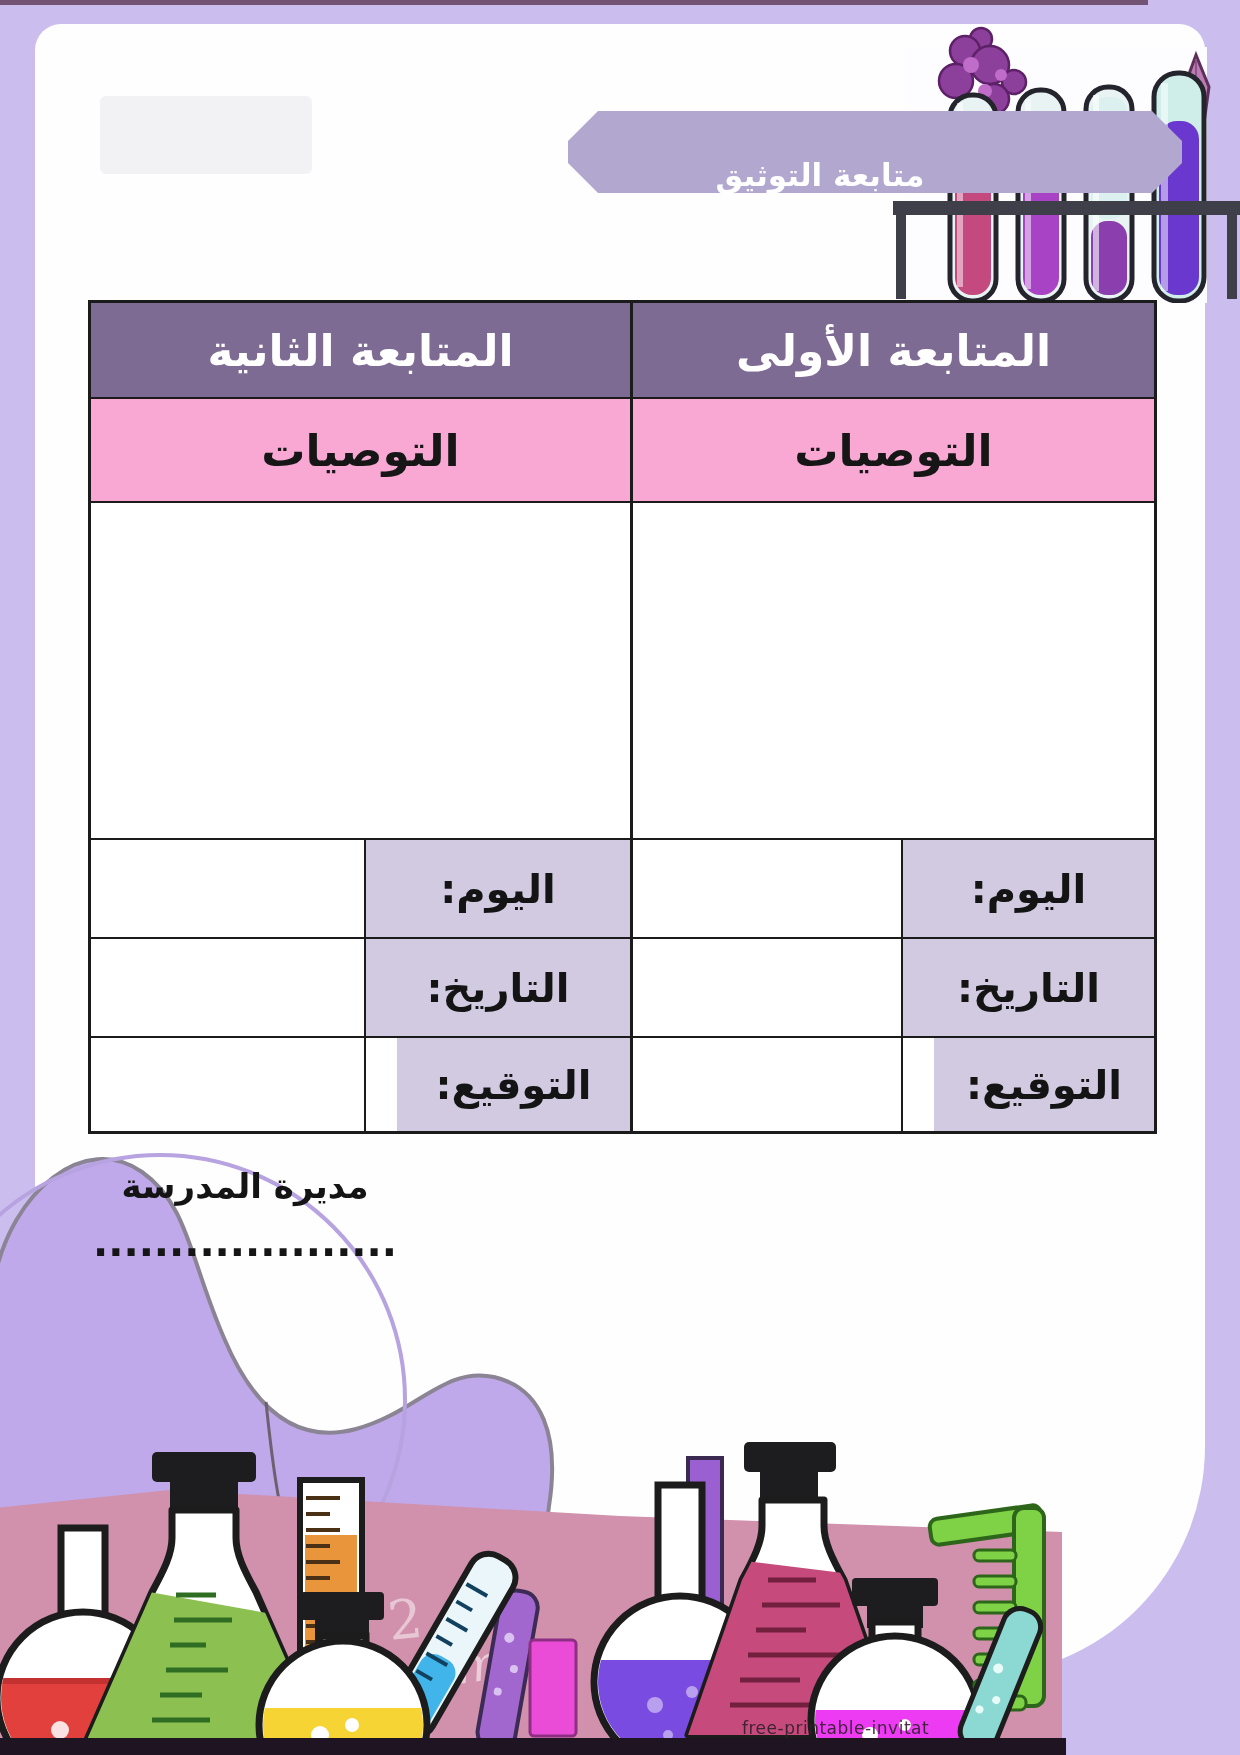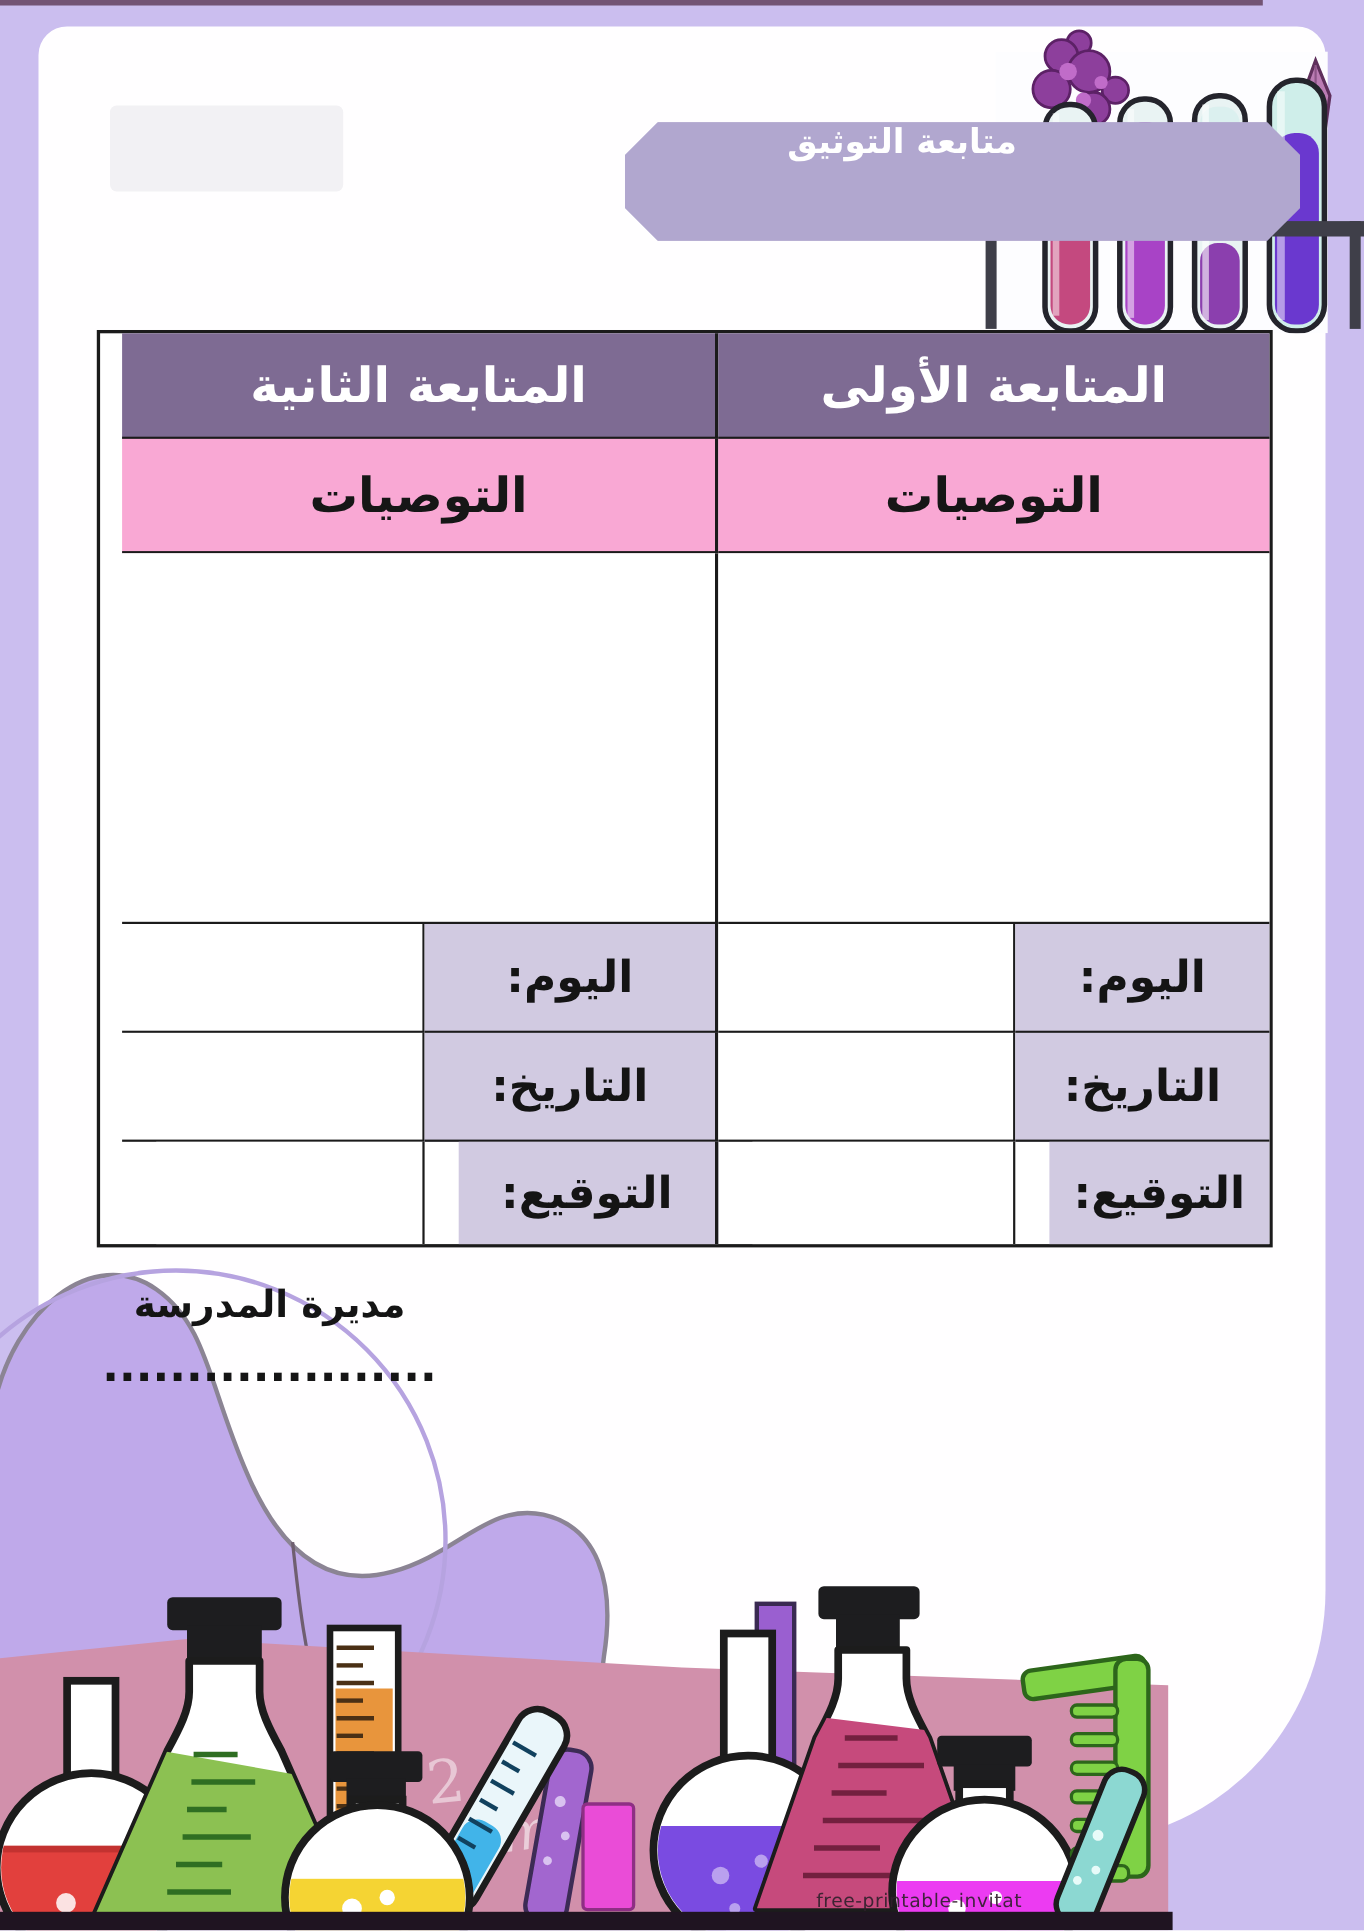--- a/index.html
+++ b/index.html
@@ -10,32 +10,32 @@
   .top-edge { position:absolute; left:0; top:0; width:1148px; height:5px; background:#4d2640; opacity:.7; z-index:6; }
 
   .page { position:absolute; left:35px; top:24px; width:1170px; height:1652px;
           background:#fffeff; border-radius:26px 26px 230px 14px; z-index:0; }
 
   .ghost-logo { position:absolute; left:100px; top:96px; width:212px; height:78px;
           background:#f2f1f4; border-radius:6px; z-index:1; }
 
   .tubes-svg { position:absolute; left:893px; top:25px; width:347px; height:278px; z-index:2; }
 
-  .badge { position:absolute; left:568px; top:111px; width:614px; height:108px; background:#b1a7cf;
+  .badge { position:absolute; left:568px; top:111px; width:614px; height:82px; background:#b1a7cf;
            clip-path: polygon(30px 0%, calc(100% - 30px) 0%, 100% 30px, 100% calc(100% - 30px),
                       calc(100% - 30px) 100%, 30px 100%, 0% calc(100% - 30px), 0% 30px);
-           display:flex; align-items:flex-start; justify-content:center; z-index:5; }
+           display:flex; align-items:flex-end; justify-content:center; z-index:5; }
   .badge-label { color:#ffffff; font-weight:bold; font-size:31px; direction:rtl; position:relative; left:-55px; }
 
   .deco-svg { position:absolute; left:0; top:1080px; width:1085px; height:675px; z-index:1; }
 
   .doc-table { position:absolute; left:88px; top:300px; width:1069px; height:834px; z-index:4;
           background:#ffffff; border:3px solid #1b1b1b; display:grid; direction:ltr;
           grid-template-columns:275px 267px 270px 1fr;
-          grid-template-rows:96px 104px 337px 99px 99px 1fr;padding-left:20px; }
+          grid-template-rows:96px 104px 337px 99px 99px 1fr; }
   .cell { border-right:2px solid #1b1b1b; border-bottom:2px solid #1b1b1b;
           display:flex; align-items:center; justify-content:center; direction:rtl; }
   .span2 { grid-column: span 2; }
   .mid { border-right-width:3px; }
   .lastcol { border-right:none; }
   .lastrow { border-bottom:none;margin-left:31px; }
   .head { background:#7e6b93; color:#ffffff; font-weight:bold; font-size:44px; }
   .sub  { background:#f9a8d4; color:#161616; font-weight:bold; font-size:44px; }
   .labelcell { background:#d1cae1; color:#141414; font-weight:bold; font-size:40px; }
   .blank { background:#ffffff; }

